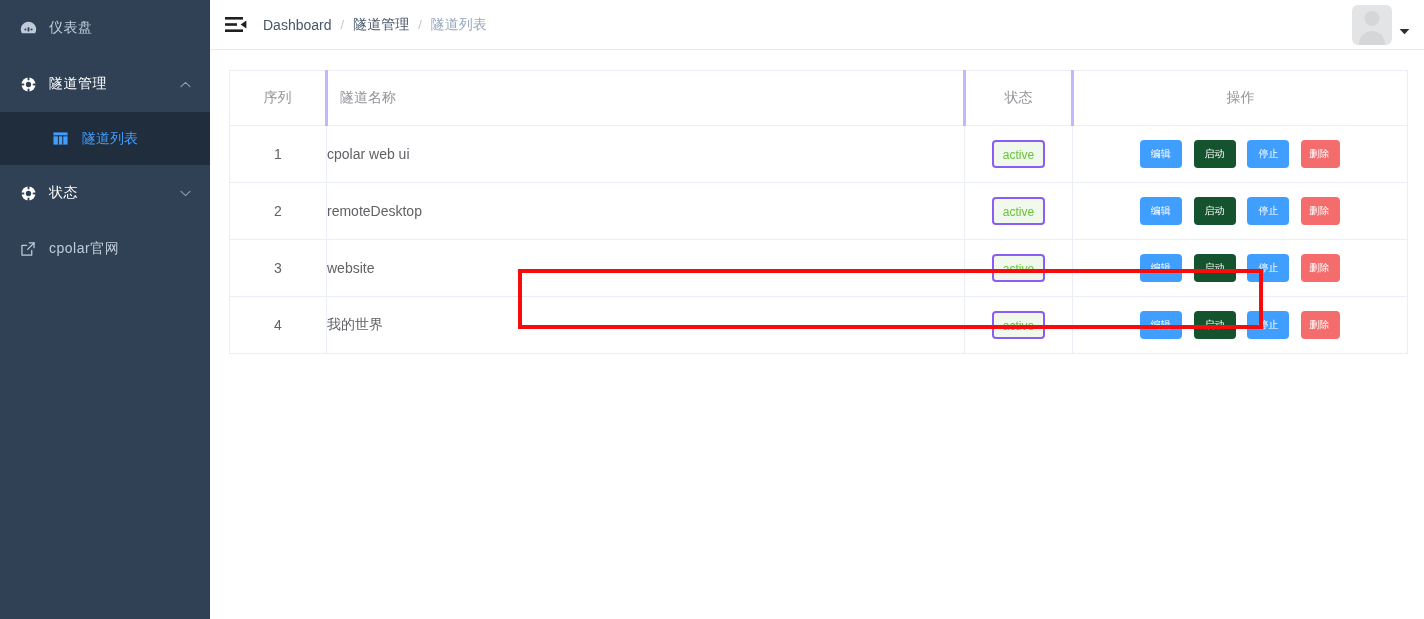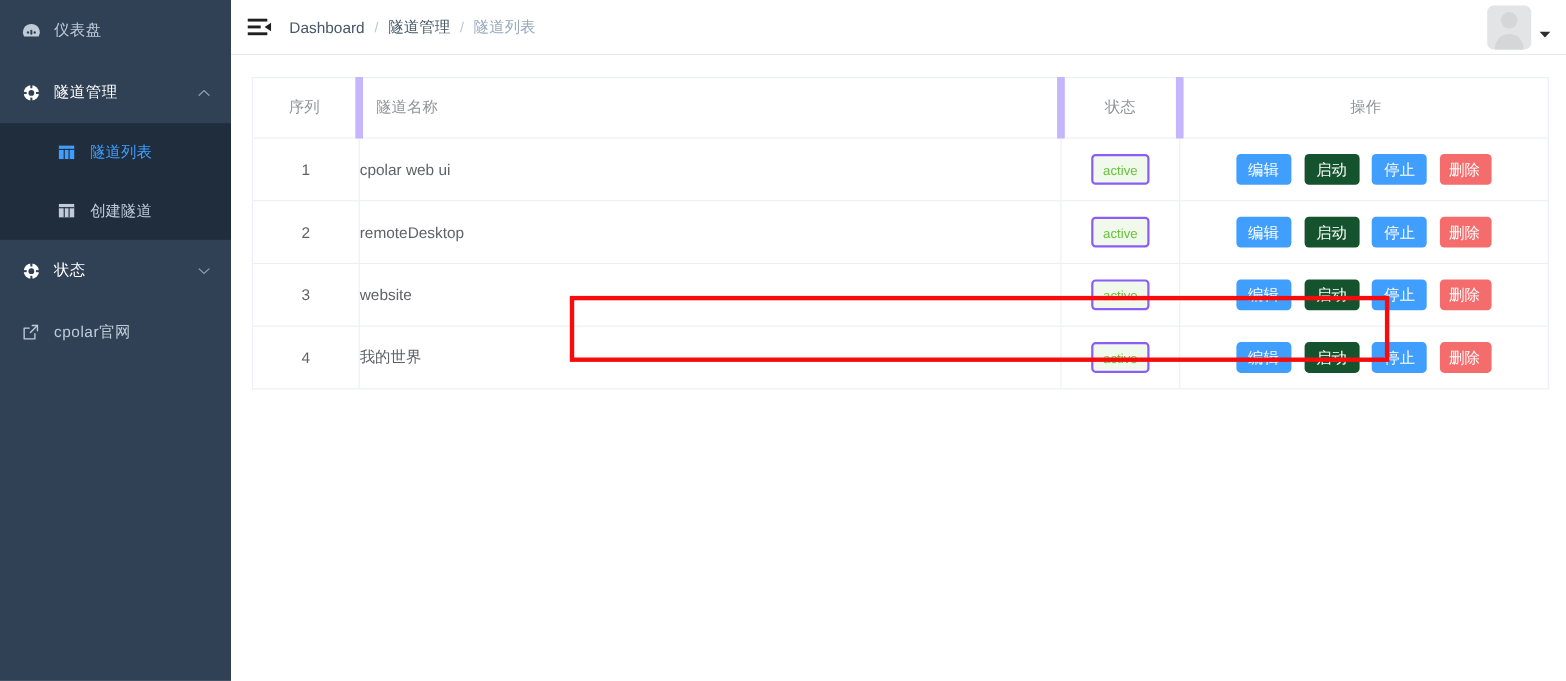--- a/index.html
+++ b/index.html
@@ -133,21 +133,21 @@
     border-collapse: collapse;
     border: 1px solid #ebeef5;
     table-layout: fixed;
     background: #fff;
   }
   .tbl th {
     height: 55px;
     font-size: 14px; font-weight: normal;
     color: #909399;
     border-bottom: 1px solid #ebeef5;
-    border-right: 7px solid #c4b5fd;
+    border-right: 3px solid #c4b5fd;
     background: #fff;
   }
   .tbl td {
     height: 57px;
     font-size: 14px;
     color: #606266;
     border-bottom: 1px solid #ebeef5;
     border-right: 1px solid #ebeef5;
     background: #fff;
   }
@@ -169,21 +169,21 @@
     color: #67c23a;
     background: #f0f9eb;
     border: 2px solid #8b5cf6;
     border-radius: 4px;
   }
 
   .btn {
     display: inline-block;
     height: 28px; line-height: 28px;
     padding: 0 11px;
-    font-size: 14px;
+    font-size: 10px;
     color: #ffffff;
     border: none; border-radius: 4px;
     cursor: pointer;
     margin-right: 8px;
     font-family: "Liberation Sans", "DejaVu Sans", sans-serif;
     vertical-align: middle;
   }
   .btn:last-child { margin-right: 0; padding-left: 8px; }
   .btn-primary { background: #409eff; }
   .btn-success { background: #14532d; }
@@ -243,31 +243,20 @@
         <span class="si-icon">
           <svg width="15" height="15" viewBox="0 0 16 16">
             <rect x="0.5" y="1.5" width="15" height="13" fill="#409eff"></rect>
             <rect x="0.5" y="4.6" width="15" height="1.1" fill="#1f2d3d"></rect>
             <rect x="5.2" y="4.6" width="1.1" height="9.9" fill="#1f2d3d"></rect>
             <rect x="9.9" y="4.6" width="1.1" height="9.9" fill="#1f2d3d"></rect>
           </svg>
         </span>
         <span>隧道列表</span>
       </div>
-      <div class="submenu-item">
-        <span class="si-icon">
-          <svg width="15" height="15" viewBox="0 0 16 16">
-            <rect x="0.5" y="1.5" width="15" height="13" fill="#bfcbd9"></rect>
-            <rect x="0.5" y="4.6" width="15" height="1.1" fill="#1f2d3d"></rect>
-            <rect x="5.2" y="4.6" width="1.1" height="9.9" fill="#1f2d3d"></rect>
-            <rect x="9.9" y="4.6" width="1.1" height="9.9" fill="#1f2d3d"></rect>
-          </svg>
-        </span>
-        <span>创建隧道</span>
-      </div>
     </div>
 
     <div class="menu-item white">
       <span class="mi-icon">
         <svg width="17" height="17" viewBox="0 0 20 20">
           <circle cx="10" cy="10" r="8.2" fill="#ffffff"></circle>
           <circle cx="10" cy="10" r="3.1" fill="#304156"></circle>
           <rect x="8.9" y="0.8" width="2.2" height="4.2" fill="#304156"></rect>
           <rect x="8.9" y="15" width="2.2" height="4.2" fill="#304156"></rect>
           <rect x="0.8" y="8.9" width="4.2" height="2.2" fill="#304156"></rect>

